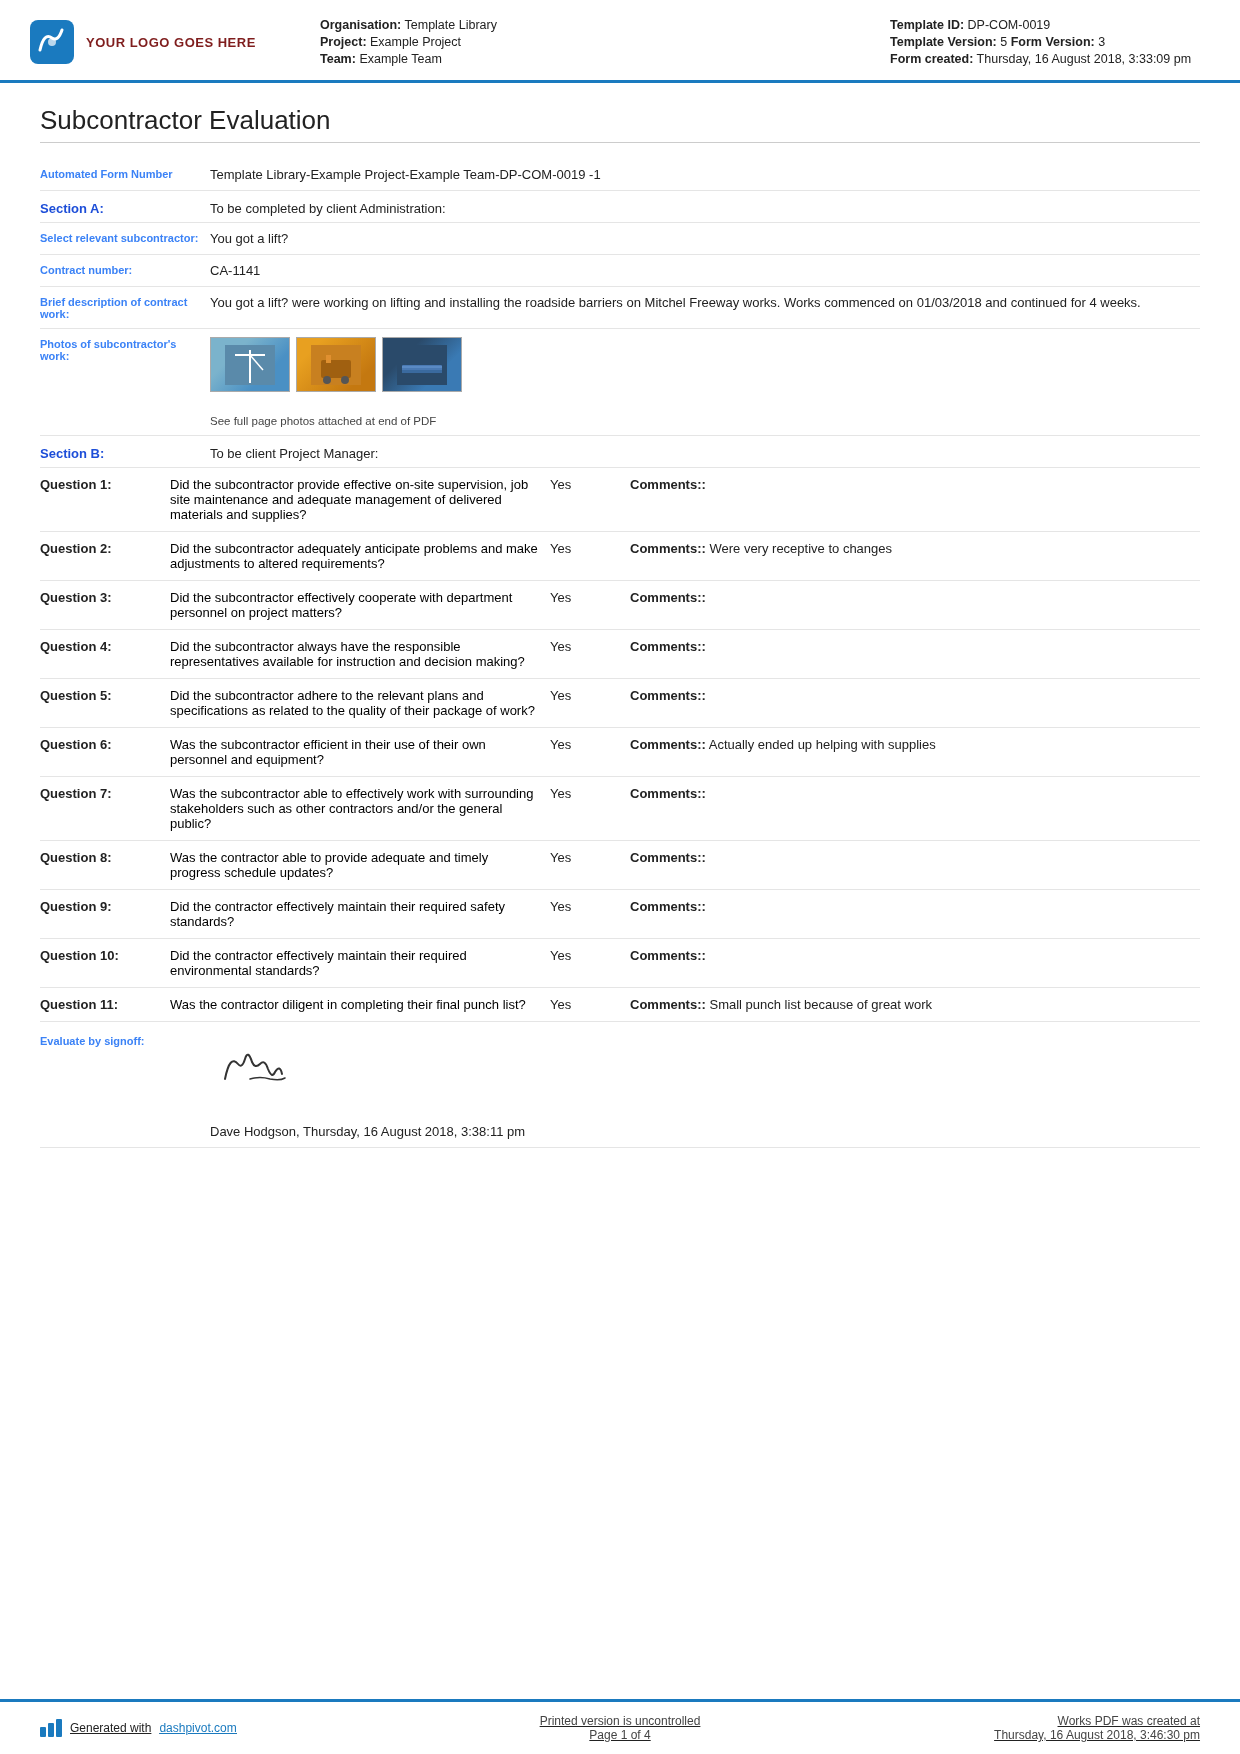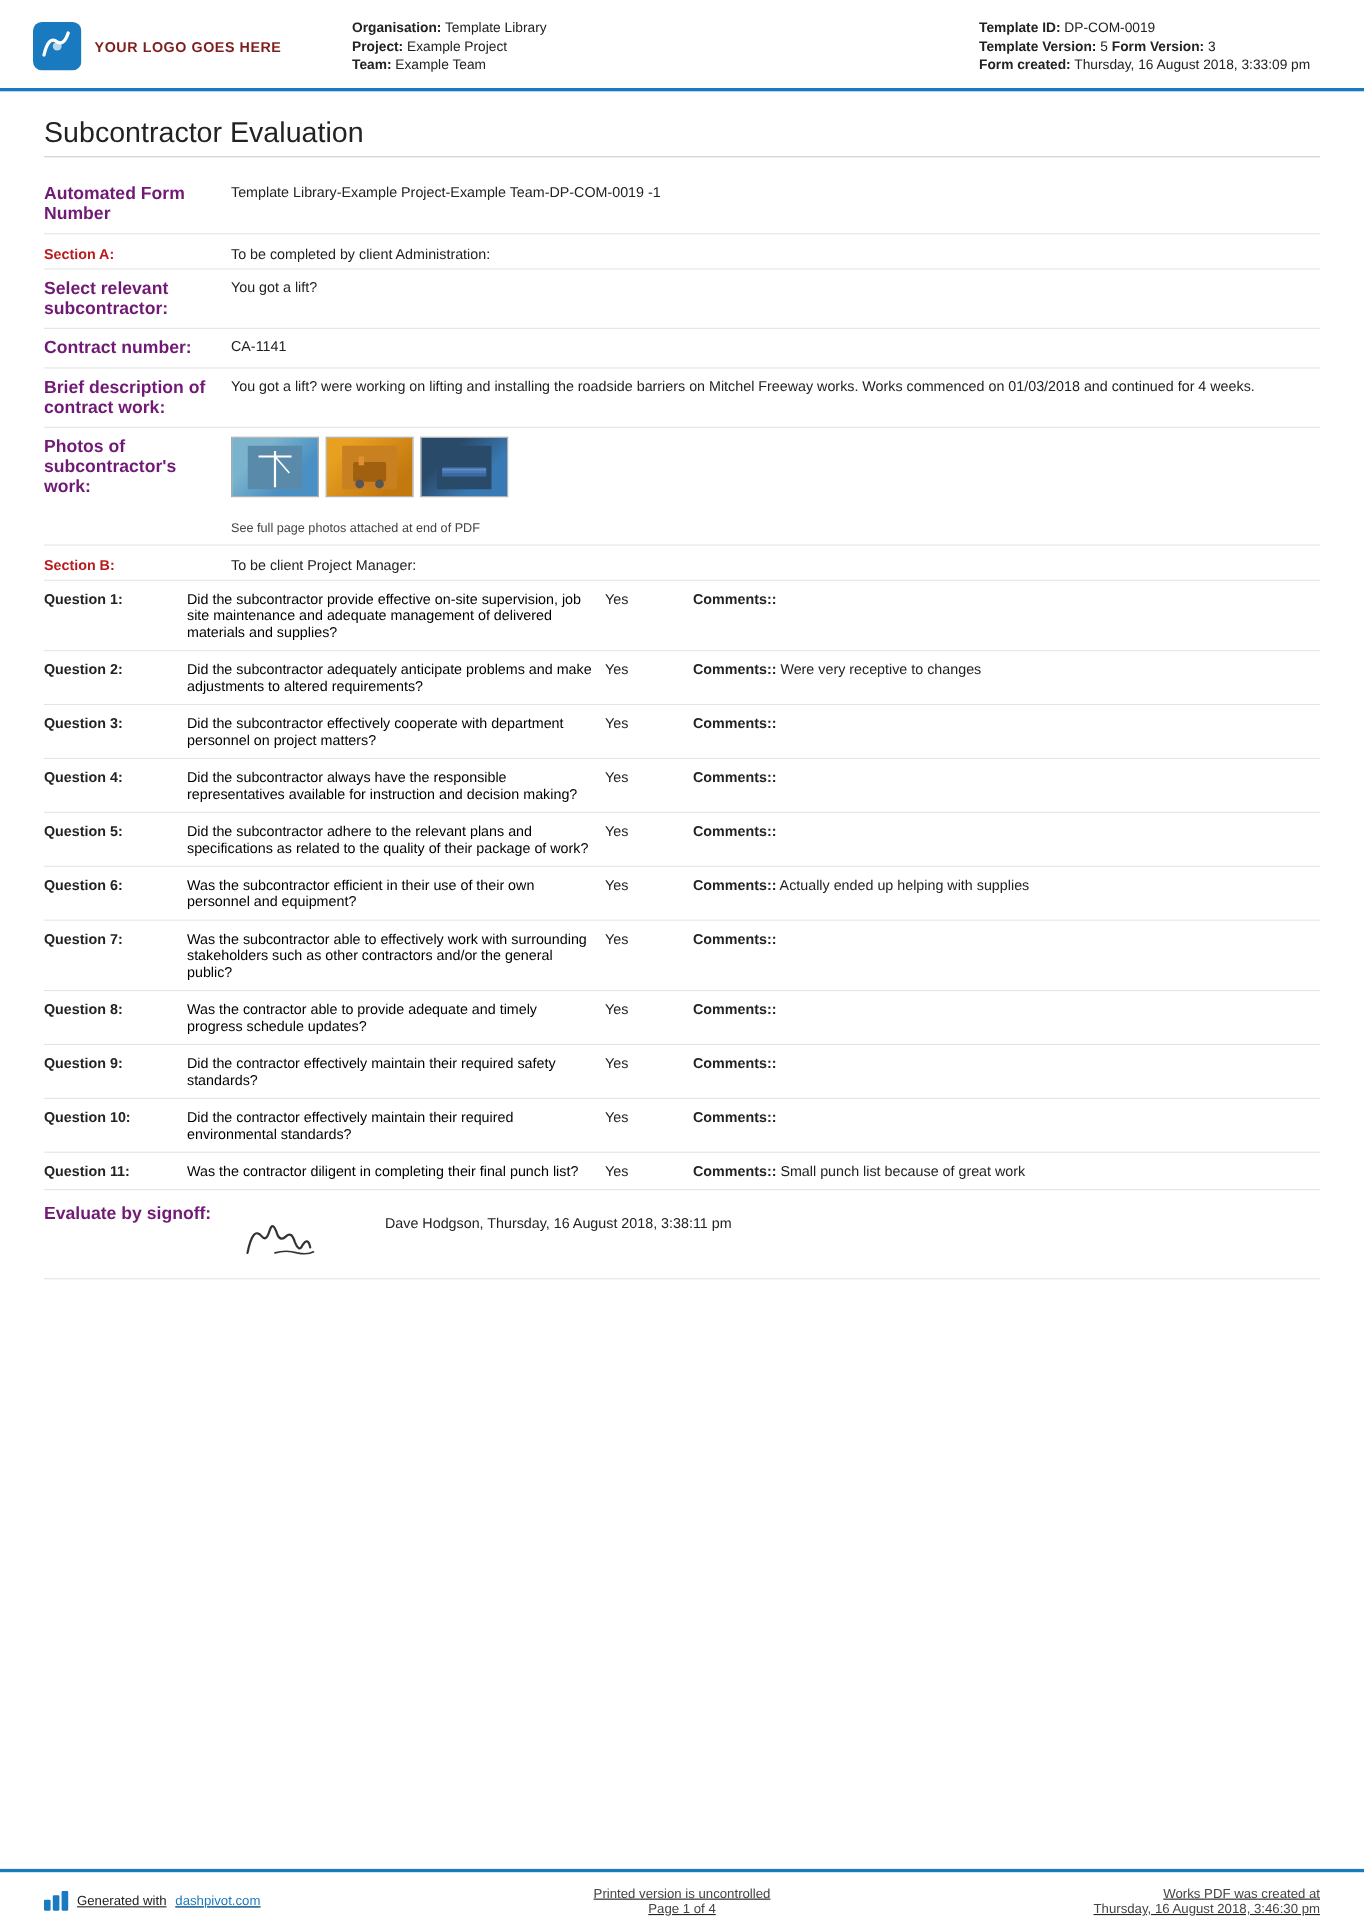--- a/index.html
+++ b/index.html
@@ -94,22 +94,22 @@
     
     .form-row {
       display: flex;
       flex-direction: row;
       border-bottom: 1px solid #e5e5e5;
       padding: 8px 0;
       align-items: flex-start;
     }
     .form-label {
       font-weight: bold;
-      font-size: 16px;
-      color: #701a75;
+      font-size: 11px;
+      color: #3b82f6;
       flex: 0 0 170px;
       min-width: 170px;
       padding-right: 10px;
       padding-top: 1px;
     }
     .form-value {
       flex: 1;
       font-size: 13px;
       color: #222;
     }
@@ -118,21 +118,21 @@
     .section-row {
       display: flex;
       flex-direction: row;
       padding: 10px 0 6px 0;
       border-bottom: 1px solid #e5e5e5;
       align-items: flex-start;
     }
     .section-label {
       font-weight: bold;
       font-size: 13px;
-      color: #b91c1c;
+      color: #1d4ed8;
       flex: 0 0 170px;
       min-width: 170px;
     }
     .section-value {
       flex: 1;
       font-weight: normal;
       font-size: 13px;
       color: #222;
     }
 
@@ -201,21 +201,21 @@
     }
 
     
     .photo1 { background: linear-gradient(135deg, #7bb3cc 30%, #4a90c4 70%); }
     .photo2 { background: linear-gradient(135deg, #e8a020 20%, #c47810 80%); }
     .photo3 { background: linear-gradient(135deg, #2a4a6a 30%, #3a7ab4 70%); }
 
     
     .signature-block {
       display: flex;
-      flex-direction: row;
+      flex-direction: column;
       align-items: flex-start;
       gap: 20px;
     }
     .signature-img {
       width: 120px;
       height: 60px;
     }
     .signature-text {
       font-size: 13px;
       color: #222;

